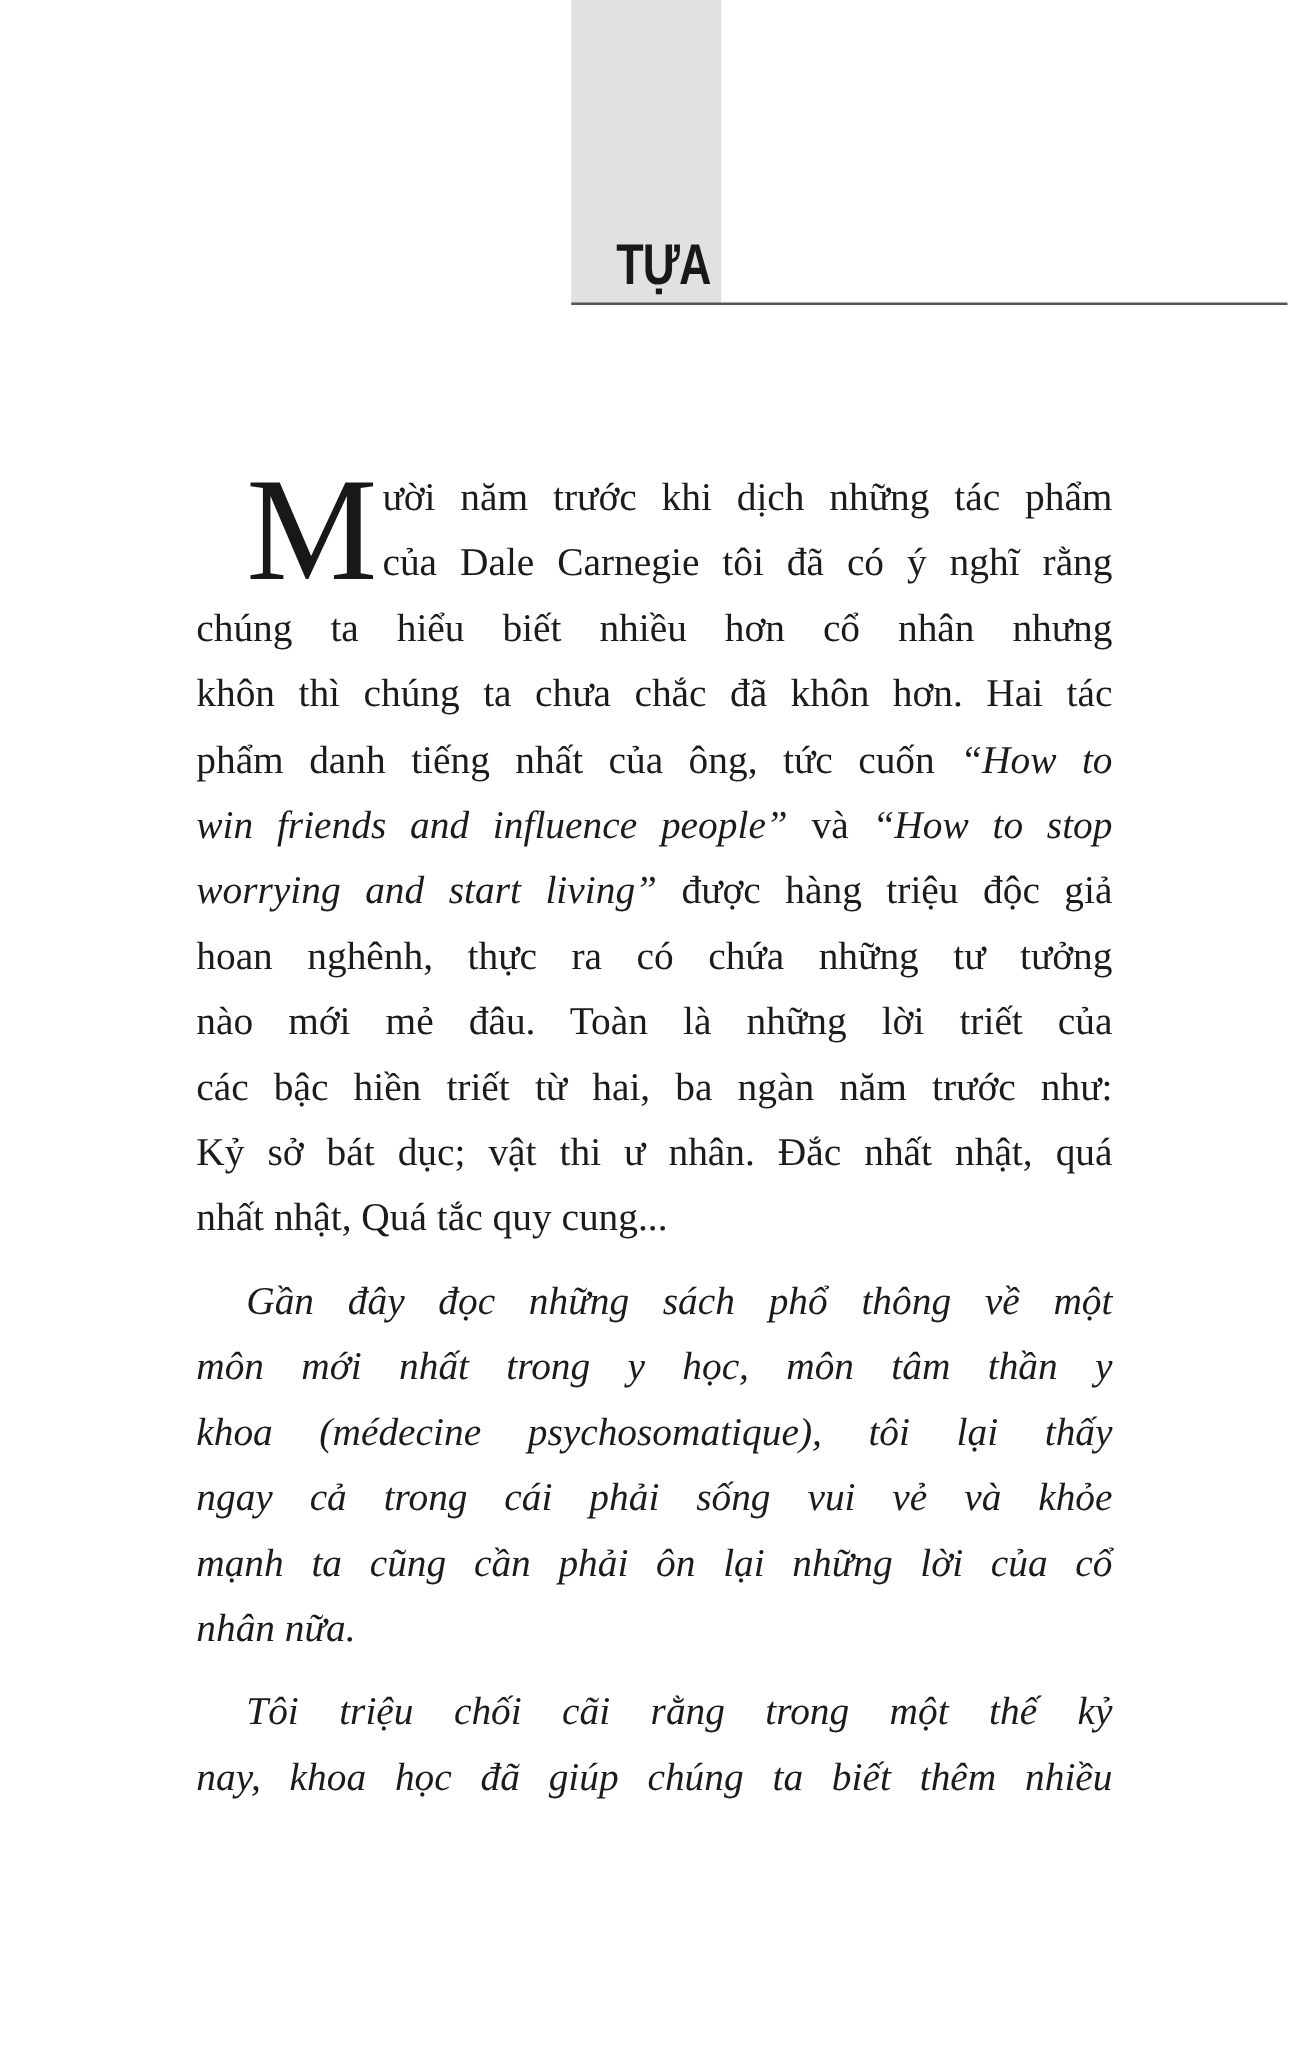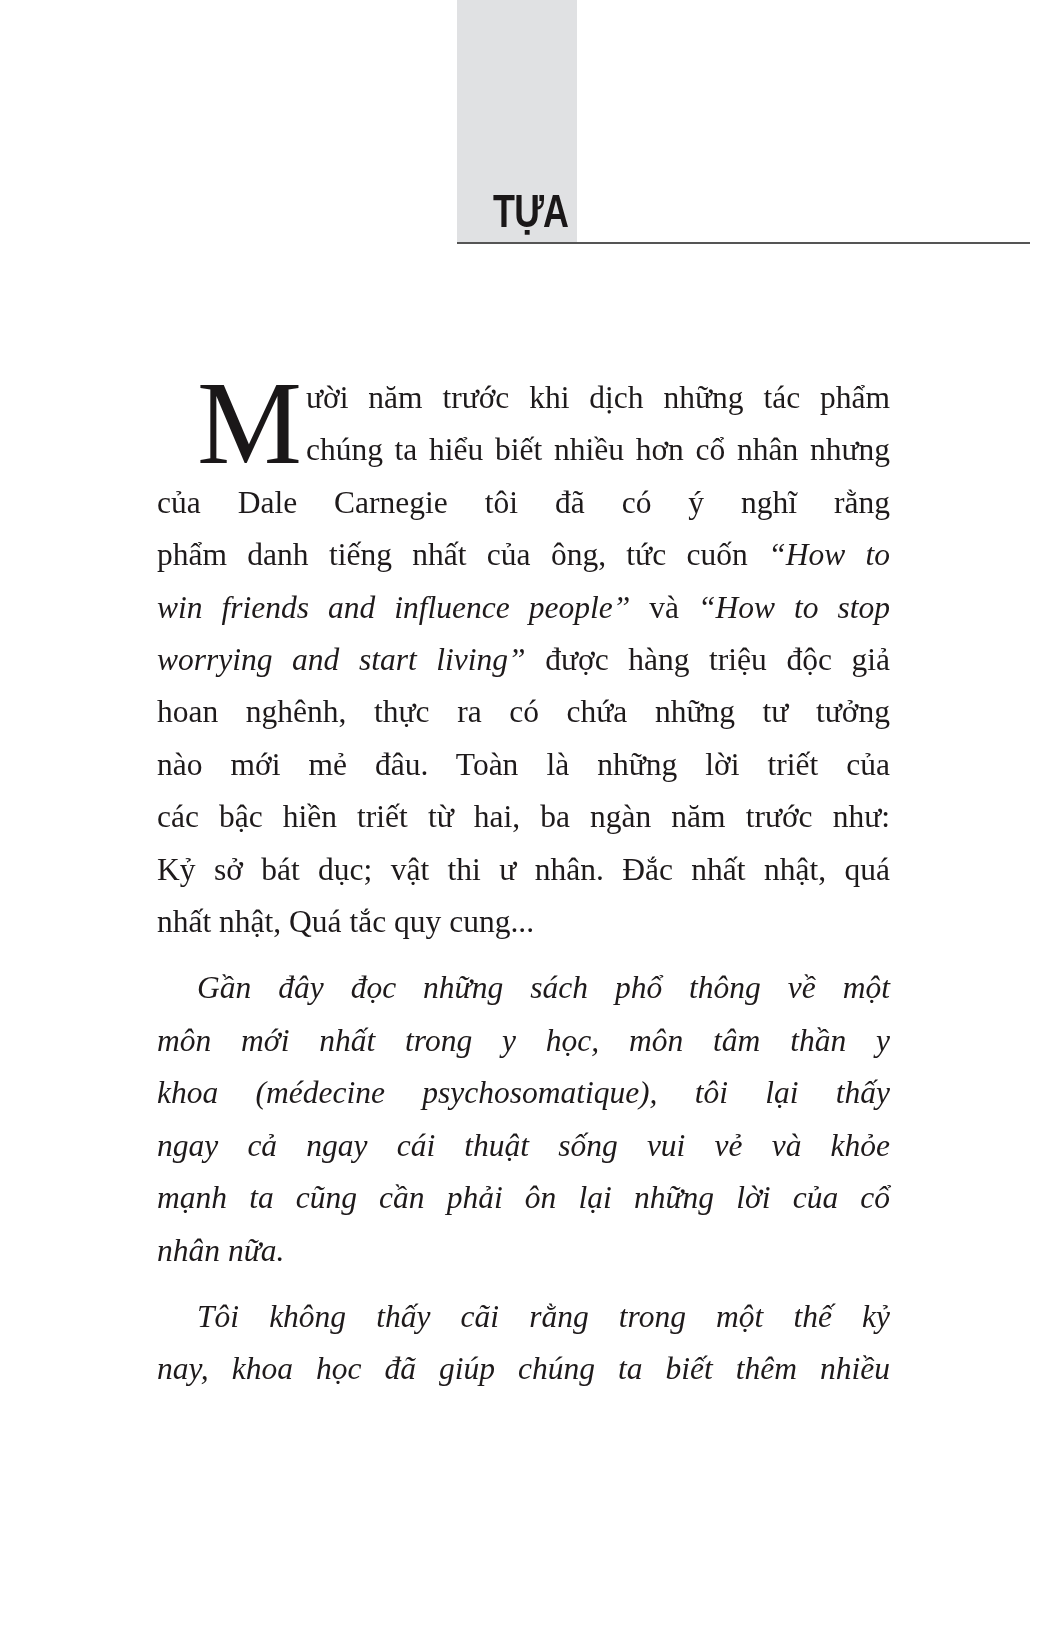--- a/index.html
+++ b/index.html
@@ -36,38 +36,39 @@
 <body>
 
 <div class="tab"></div>
 <div class="heading">TỰA</div>
 <div class="rule"></div>
 
 <div class="body-text">
   <div class="para first">
     <span class="dropcap">M</span>
     <span class="line">ười năm trước khi dịch những tác phẩm</span>
+    <span class="line">của Dale Carnegie tôi đã có ý nghĩ rằng</span>
     <span class="line">chúng ta hiểu biết nhiều hơn cổ nhân nhưng</span>
-    <span class="line">của Dale Carnegie tôi đã có ý nghĩ rằng</span>
+    <span class="line">khôn thì chúng ta chưa chắc đã khôn hơn. Hai tác</span>
     <span class="line"><span>phẩm danh tiếng nhất của ông, tức cuốn </span><i>“How to</i></span>
     <span class="line"><i>win friends and influence people”</i><span> và </span><i>“How to stop</i></span>
     <span class="line"><i>worrying and start living”</i><span> được hàng triệu độc giả</span></span>
     <span class="line">hoan nghênh, thực ra có chứa những tư tưởng</span>
     <span class="line">nào mới mẻ đâu. Toàn là những lời triết của</span>
     <span class="line">các bậc hiền triết từ hai, ba ngàn năm trước như:</span>
     <span class="line">Kỷ sở bát dục; vật thi ư nhân. Đắc nhất nhật, quá</span>
     <span class="line last">nhất nhật, Quá tắc quy cung...</span>
   </div>
 
   <div class="para" style="text-indent:0">
     <span class="line ind">Gần đây đọc những sách phổ thông về một</span>
     <span class="line">môn mới nhất trong y học, môn tâm thần y</span>
     <span class="line">khoa (médecine psychosomatique), tôi lại thấy</span>
-    <span class="line">ngay cả ngay cái thuật sống vui vẻ và khỏe</span>
+    <span class="line">ngay cả trong cái phải sống vui vẻ và khỏe</span>
     <span class="line">mạnh ta cũng cần phải ôn lại những lời của cổ</span>
     <span class="line last">nhân nữa.</span>
   </div>
 
   <div class="para" style="text-indent:0">
-    <span class="line ind">Tôi không thấy cãi rằng trong một thế kỷ</span>
+    <span class="line ind">Tôi triệu chối cãi rằng trong một thế kỷ</span>
     <span class="line">nay, khoa học đã giúp chúng ta biết thêm nhiều</span>
   </div>
 </div>
 
 </body></html>

